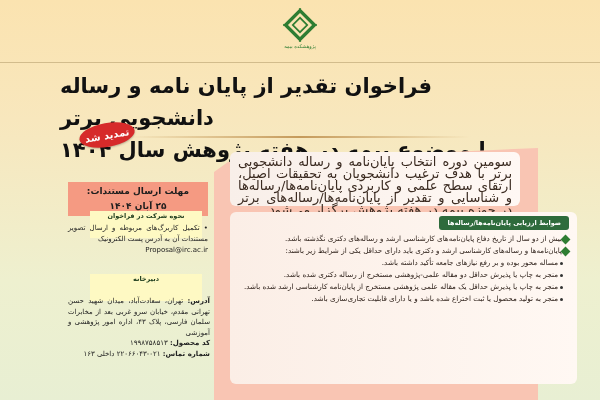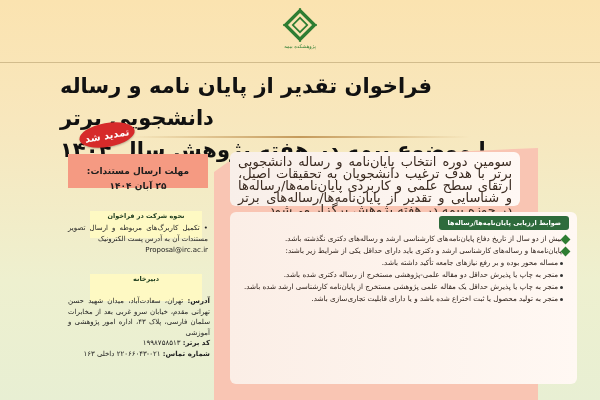--- a/index.html
+++ b/index.html
@@ -73,23 +73,23 @@
       transform: rotate(45deg); margin-top: 3px;
     }
     .crit-item .bullet {
       flex: 0 0 auto; width: 3px; height: 3px; background: #333; border-radius: 50%;
       margin-top: 5px; margin-left: 2px; margin-right: 2px;
     }
     .sub-list { margin-right: 4px; }
 
     
     .deadline-box {
-      position: absolute; left: 68px; top: 154px; width: 140px; height: 34px;
+      position: absolute; left: 68px; top: 182px; width: 140px; height: 34px;
       background: #f59a82; color: #1e1e1e; text-align: center;
-      font-size: 9px; font-weight: bold; line-height: 15px; padding-top: 10px;
+      font-size: 9px; font-weight: bold; line-height: 15px; padding-top: 2px;
     }
     .section-label {
       position: absolute; left: 82px; width: 112px; height: 27px;
       background: #fef9c3; color: #1b3a1b; text-align: center;
       font-size: 6.5px; font-weight: bold; line-height: 11px; margin-left: 8px;
     }
     .participation-text {
       position: absolute; left: 68px; top: 223px; width: 140px;
       font-size: 7px; line-height: 11px; color: #222; text-align: justify;
     }
@@ -179,21 +179,21 @@
     <span class="email">Proposal@irc.ac.ir</span>
   </div>
 
   <div class="section-label" style="top:274px;">دبیرخانه</div>
   <div class="secretariat-text">
     <span class="sec-line">
       <b>آدرس:</b>
       <span>تهران، سعادت‌آباد، میدان شهید حسن تهرانی مقدم، خیابان سرو غربی بعد از مخابرات سلمان فارسی، پلاک ۴۳، اداره امور پژوهشی و آموزشی</span>
     </span>
     <span class="sec-line">
-      <b>کد برتر:</b>
+      <b>کد محصول:</b>
       <span>۱۹۹۸۷۵۸۵۱۳</span>
     </span>
     <span class="sec-line">
       <b>شماره تماس:</b>
       <span>۰۲۱-۲۲۰۶۶۰۴۳ داخلی ۱۶۳</span>
     </span>
   </div>
 
 </div>
 

